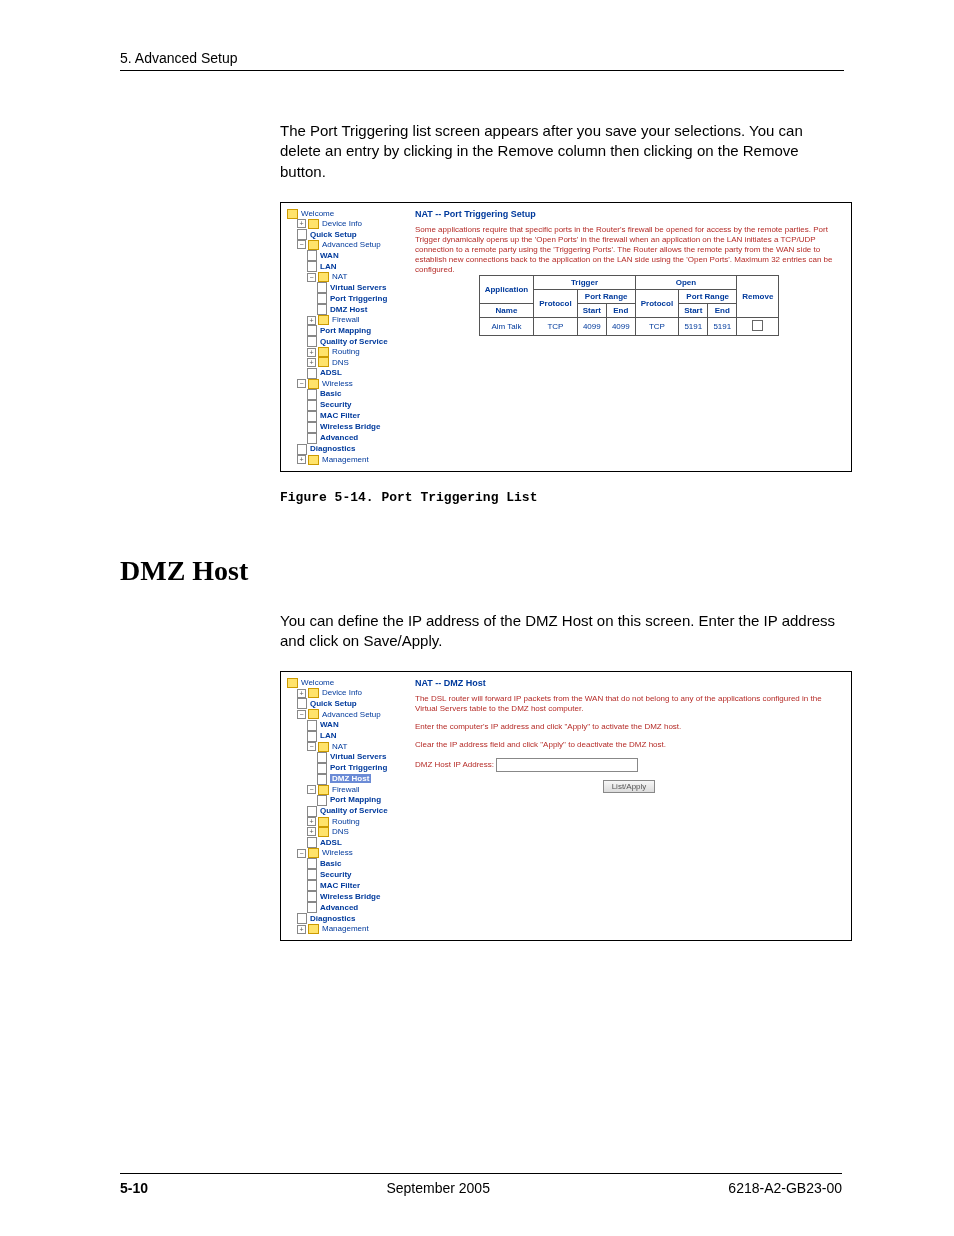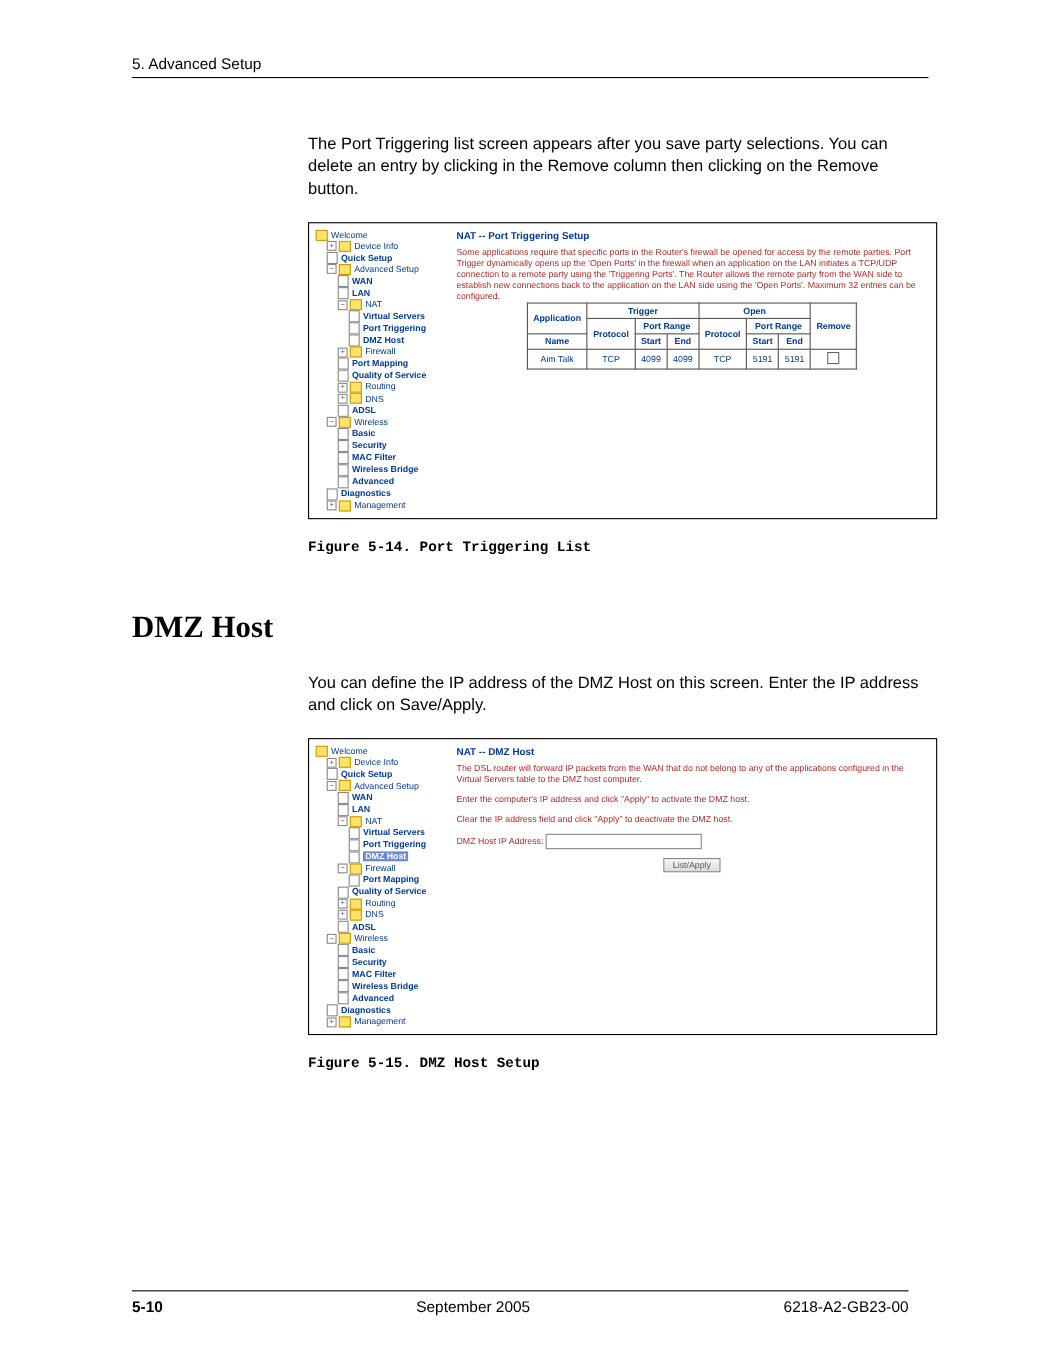--- a/index.html
+++ b/index.html
@@ -182,21 +182,21 @@
     background: #fff;
     vertical-align: middle;
   }
   .dmz-apply {
     text-align: center;
     margin-top: 8px;
   }
   .footer {
     position: absolute;
     left: 120px;
-    right: 128px;
+    right: 112px;
     bottom: 40px;
   }
   .hr-bottom {
     border: none;
     border-top: 1px solid #000;
     margin: 0 0 6px 0;
   }
   .footer-row {
     display: flex;
     justify-content: space-between;
@@ -207,21 +207,21 @@
 </style>
 </head>
 <body>
 
 <div class="page">
 
   <div class="chapter-header">5. Advanced Setup</div>
   <hr class="hr-top">
 
   <div class="body-block">
-    <p class="body-text">The Port Triggering list screen appears after you save party selections. You can delete an entry by clicking in the Remove column then clicking on the Remove button.</p>
+    <p class="body-text">The Port Triggering list screen appears after you save your selections. You can delete an entry by clicking in the Remove column then clicking on the Remove button.</p>
 
     <div class="figure-wrap">
       <div class="router-shot">
 
         <div class="router-sidebar tree">
           <ul>
             <li><span class="node">Welcome</span>
               <ul>
                 <li><span class="toggle">+</span><span class="node">Device Info</span></li>
                 <li><span class="leaf">Quick Setup</span></li>
@@ -359,21 +359,20 @@
           <div class="rc-red" style="margin-top:8px">Clear the IP address field and click "Apply" to deactivate the DMZ host.</div>
           <div class="dmz-input-row">
             <span class="dmz-label">DMZ Host IP Address:</span>
             <span class="dmz-input"></span>
           </div>
           <div class="dmz-apply">
             <span class="rc-btn">List/Apply</span>
           </div>
         </div>
       </div>
-      <div class="figure-caption">Figure 5-15.   DMZ Host Setup</div>
     </div>
   </div>
 
   <div class="footer">
     <hr class="hr-bottom">
     <div class="footer-row">
       <span class="page-no">5-10</span>
       <span>September 2005</span>
       <span>6218-A2-GB23-00</span>
     </div>

